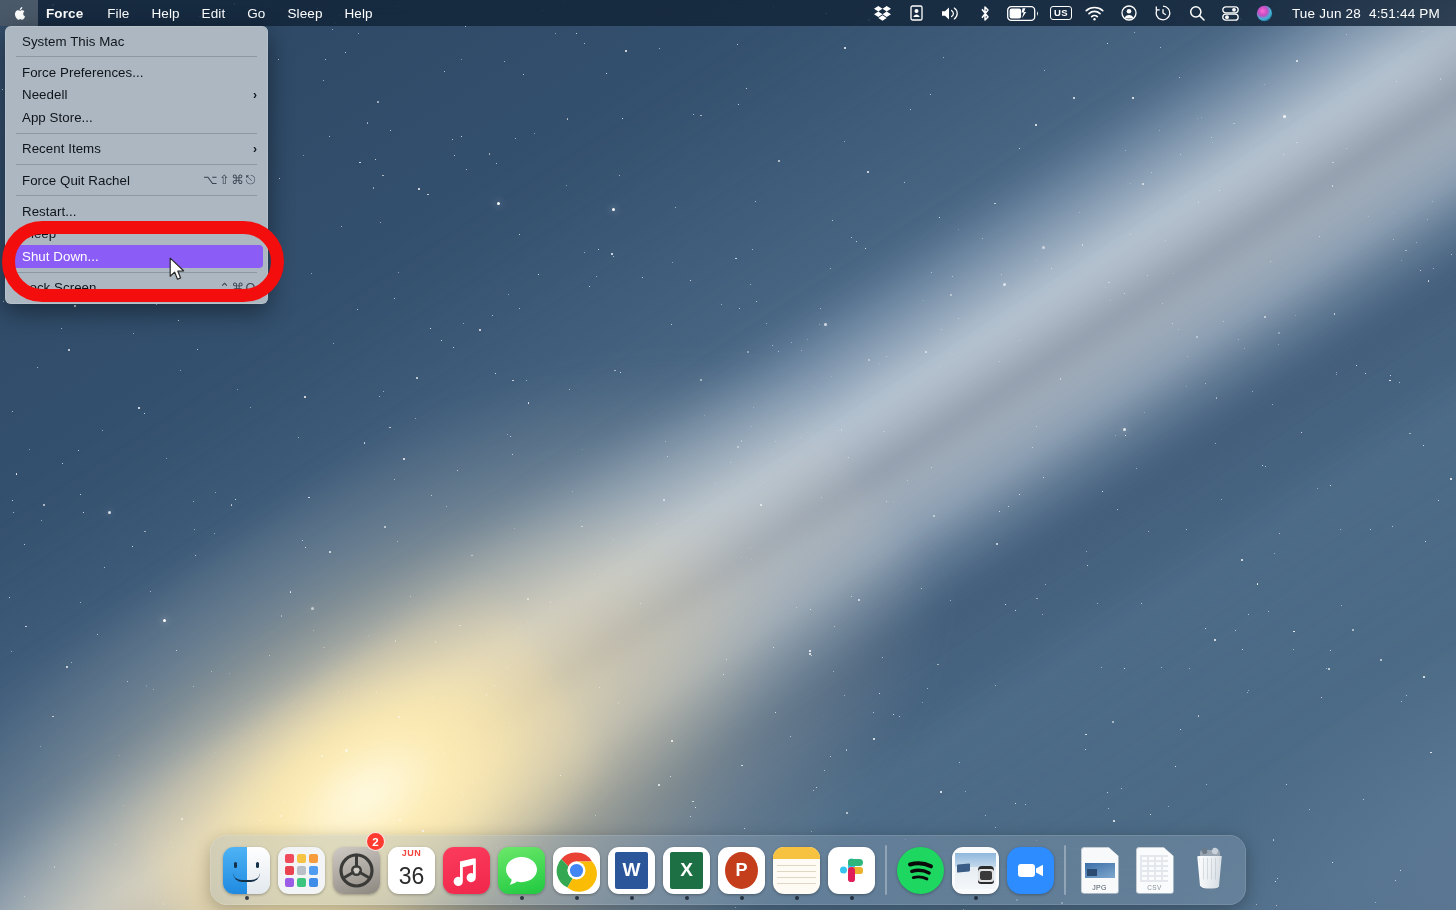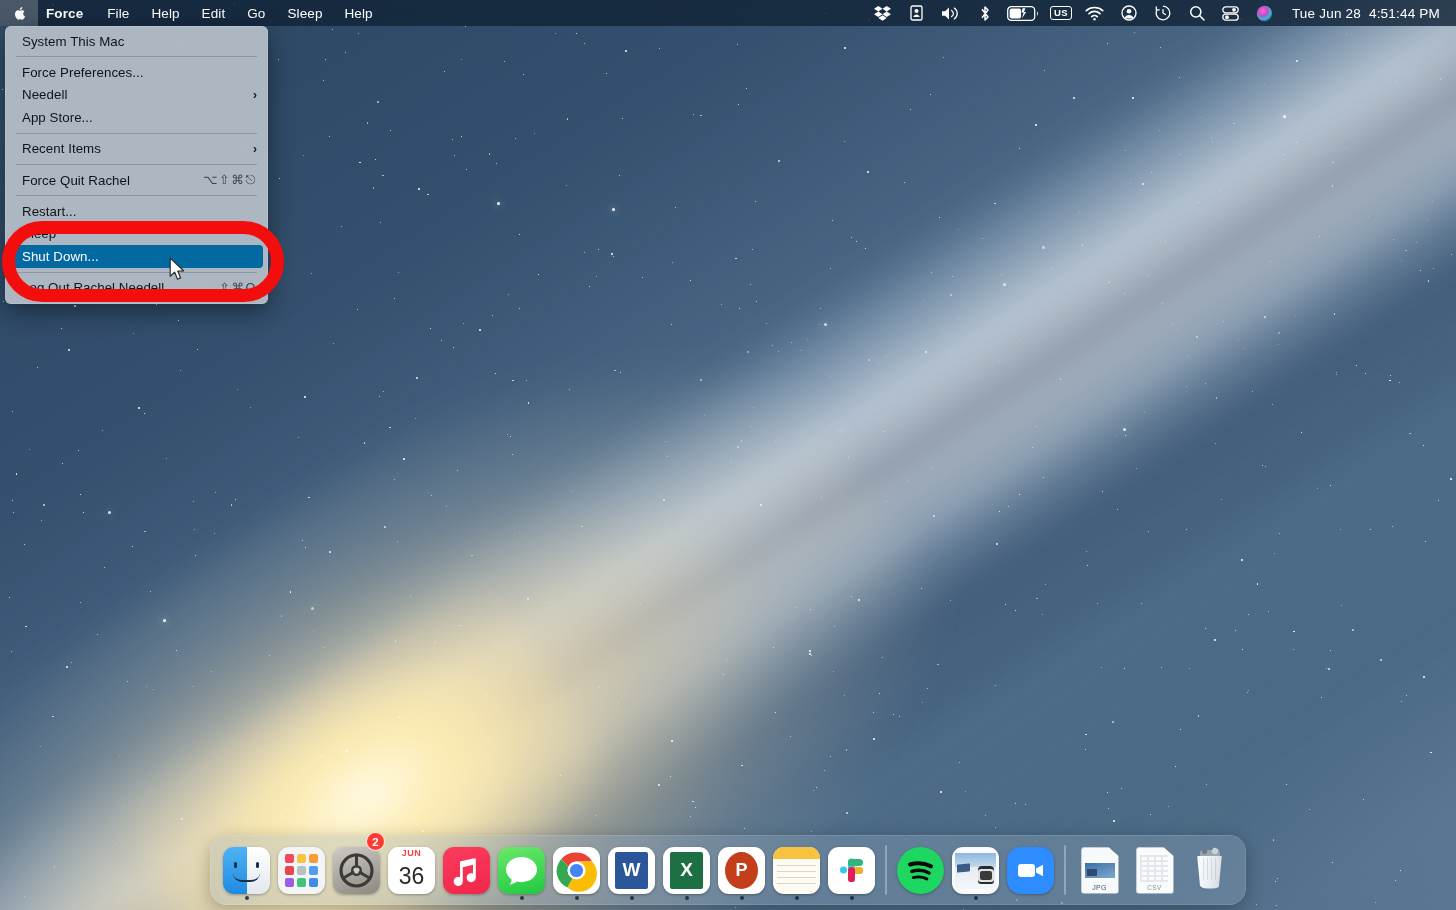--- a/index.html
+++ b/index.html
@@ -125,21 +125,21 @@
     -webkit-backdrop-filter:blur(26px); backdrop-filter:blur(26px);
     border-radius:6px; z-index:45;
     box-shadow:0 7px 26px rgba(0,0,0,0.45), 0 0 0 0.5px rgba(255,255,255,0.28) inset;
     padding:4px 0 5px 0; overflow:hidden;
   }
   .mi {
     position:relative; height:22.4px; display:flex; align-items:center;
     padding:0 11px 0 17px; font-size:13.3px; color:#10141a;
     white-space:nowrap; letter-spacing:.05px;
   }
-  .mi.sel { background:#0369a1; color:#fff; margin:0 5px; border-radius:4px; padding-left:12px; }
+  .mi.sel { background:#8b5cf6; color:#fff; margin:0 5px; border-radius:4px; padding-left:12px; }
   .mi .sc { margin-left:auto; color:#3a4452; font-size:12.6px; letter-spacing:1.6px; }
   .mi .arrow { margin-left:auto; font-size:12px; color:#11161d; font-weight:bold; }
   .sep { height:1px; background:rgba(80,92,106,0.35); margin:4px 11px; }
 
   
   .oval {
     position:absolute; left:2px; top:221px; width:282px; height:81px;
     border:13px solid #f40d0d; border-radius:46px; z-index:60;
     pointer-events:none;
   }
@@ -970,22 +970,22 @@
     </div>
     <div class="mi">
       <span>Sleep</span>
     </div>
     <div class="mi sel">
       <span>Shut Down...</span>
     </div>
     <div class="sep"></div>
 
     <div class="mi">
-      <span>Log Out Rachel Needell...</span>
-      <span class="sc">⇧⌘Q</span>
+      <span>Lock Screen</span>
+      <span class="sc">⌃⌘Q</span>
     </div>
   </div>
 
   <div class="oval"></div>
 
   <div class="cursor">
     <svg width="17" height="25" viewBox="0 0 17 25">
       <path d="M1.2 1.1L1.2 19.2L5.6 15.1L8.5 22.2L11.6 20.9L8.8 14.1L14.6 13.8Z" fill="#fff" stroke="#2b2b2b" stroke-width="1.2" stroke-linejoin="round"></path>
     </svg>
   </div>

